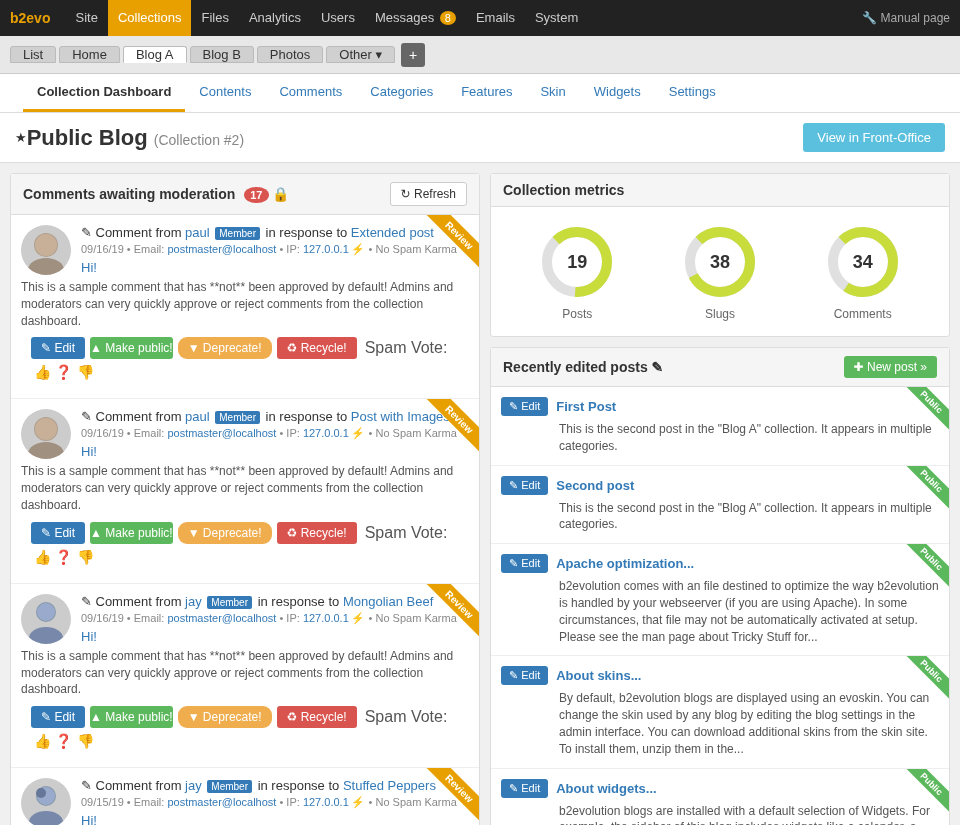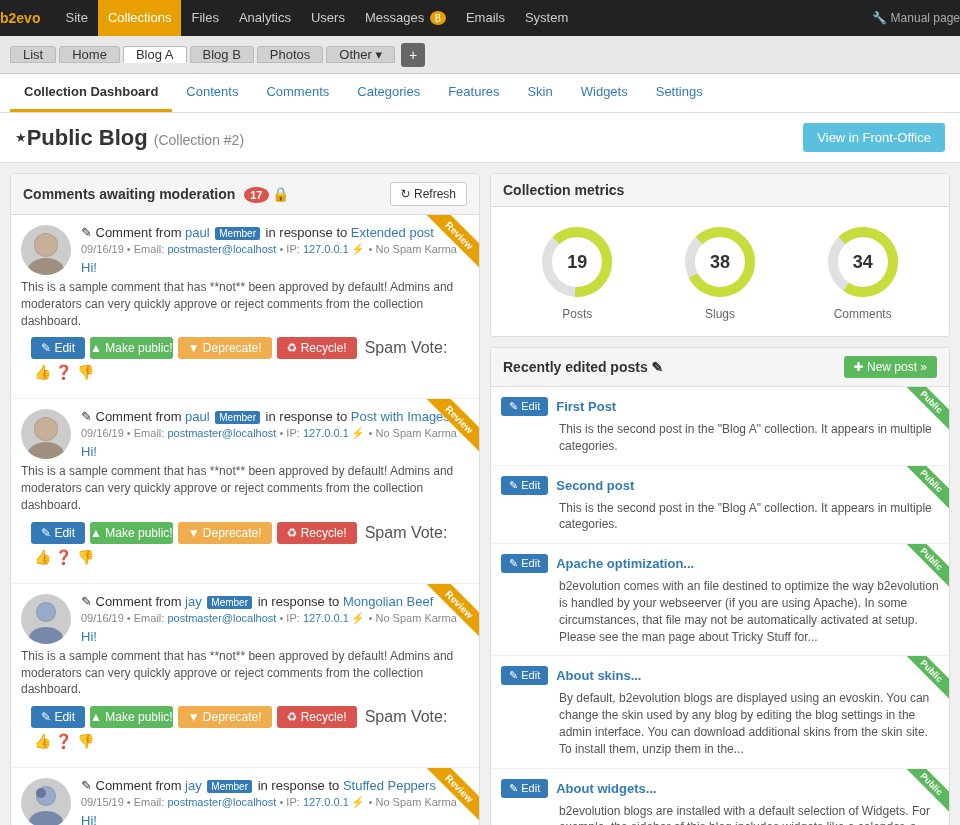--- a/index.html
+++ b/index.html
@@ -1,33 +1,33 @@
 <!DOCTYPE html>
 <html><head>
   <meta charset="utf-8">
   <style>
     * { box-sizing: border-box; margin: 0; padding: 0; }
     body { font-family: Arial, sans-serif; font-size: 13px; background: #f0f0f0; color: #333; }
 
     
-    .top-nav { background: #222; display: flex; align-items: center; height: 36px; padding: 0 0; }
+    .top-nav { background: #222; display: flex; align-items: center; height: 36px; padding: 0 10px; }
     .top-nav .brand { color: #e8a000; font-weight: bold; font-size: 14px; margin-right: 15px; }
     .top-nav a { color: #ccc; text-decoration: none; padding: 0 10px; font-size: 13px; line-height: 36px; }
     .top-nav .collections-link { background: #e8a000; color: #fff; }
     .top-nav .messages-badge { background: #e8a000; color: #fff; border-radius: 50%; padding: 1px 5px; font-size: 11px; margin-left: 2px; }
     .top-nav .right { margin-left: auto; color: #aaa; font-size: 12px; }
 
     
     .sub-nav { background: #e8e8e8; border-bottom: 1px solid #ccc; padding: 0 10px; display: flex; align-items: center; height: 38px; }
     .sub-nav .tab { background: #d0d0d0; border: 1px solid #bbb; border-radius: 3px 3px 0 0; padding: 0 12px; margin-right: 3px; cursor: pointer; font-size: 13px; color: #333; }
     .sub-nav .tab.active { background: #fff; border-bottom: 1px solid #fff; }
     .sub-nav .add-btn { background: #666; color: #fff; border: none; border-radius: 3px; padding: 4px 8px; cursor: pointer; font-size: 14px; margin-left: 3px; }
 
     
-    .collection-tabs { background: #fff; border-bottom: 1px solid #ddd; padding: 0 10px; display: flex; align-items: center; }
+    .collection-tabs { background: #fff; border-bottom: 1px solid #ddd; padding: 0 23px; display: flex; align-items: center; }
     .collection-tabs .ctab { padding: 10px 14px; cursor: pointer; font-size: 13px; color: #337ab7; border-bottom: 3px solid transparent; }
     .collection-tabs .ctab.active { color: #333; border-bottom: 3px solid #e8a000; font-weight: bold; }
 
     
     .page-header { background: #fff; padding: 10px 15px; display: flex; align-items: center; justify-content: space-between; border-bottom: 1px solid #ddd; }
     .page-title { font-size: 22px; font-weight: bold; color: #333; }
     .page-title .subtitle { font-size: 14px; color: #888; font-weight: normal; }
     .btn-view { background: #5bc0de; color: #fff; border: none; border-radius: 3px; padding: 7px 14px; cursor: pointer; font-size: 13px; }
 
     
@@ -55,21 +55,21 @@
     .comment-meta { font-size: 11px; color: #888; margin-bottom: 4px; }
     .comment-meta a { color: #337ab7; text-decoration: none; }
     .comment-text-hi { color: #337ab7; font-size: 13px; margin-bottom: 4px; }
     .comment-desc { font-size: 12px; color: #555; line-height: 1.4; }
     .review-ribbon { position: absolute; top: 12px; right: -22px; background: #e8a000; color: #fff; font-size: 10px; padding: 3px 25px; transform: rotate(45deg); font-weight: bold; }
 
     
     .comment-actions { display: flex; gap: 5px; padding: 8px 10px; flex-wrap: wrap; align-items: center; }
     .btn-edit { background: #337ab7; color: #fff; border: none; border-radius: 3px; padding: 4px 10px; cursor: pointer; font-size: 12px; }
     .btn-public { background: #5cb85c; color: #fff; border: none; border-radius: 3px; padding: 4px 0; cursor: pointer; font-size: 12px; }
-    .btn-deprecate { background: #f0ad4e; color: #fff; border: none; border-radius: 3px; padding: 4px 10px; cursor: pointer; font-size: 12px; }
+    .btn-deprecate { background: #f0ad4e; color: #fff; border: none; border-radius: 9px; padding: 4px 10px; cursor: pointer; font-size: 12px; }
     .btn-recycle { background: #d9534f; color: #fff; border: none; border-radius: 3px; padding: 4px 10px; cursor: pointer; font-size: 12px; }
     .spam-label { font-size: 16px; color: #555; margin-left: 3px; }
     .vote-icons { display: flex; gap: 4px; align-items: center; margin-left: 3px; }
     .vote-icon { cursor: pointer; color: #888; font-size: 14px; }
 
     
     .metrics-section { background: #fff; border: 1px solid #ddd; border-radius: 3px; margin-bottom: 10px; }
     .metrics-header { background: #f5f5f5; border-bottom: 1px solid #ddd; padding: 8px 12px; font-size: 14px; font-weight: bold; }
     .metrics-body { padding: 15px; display: flex; justify-content: space-around; }
     .metric-item { text-align: center; }

